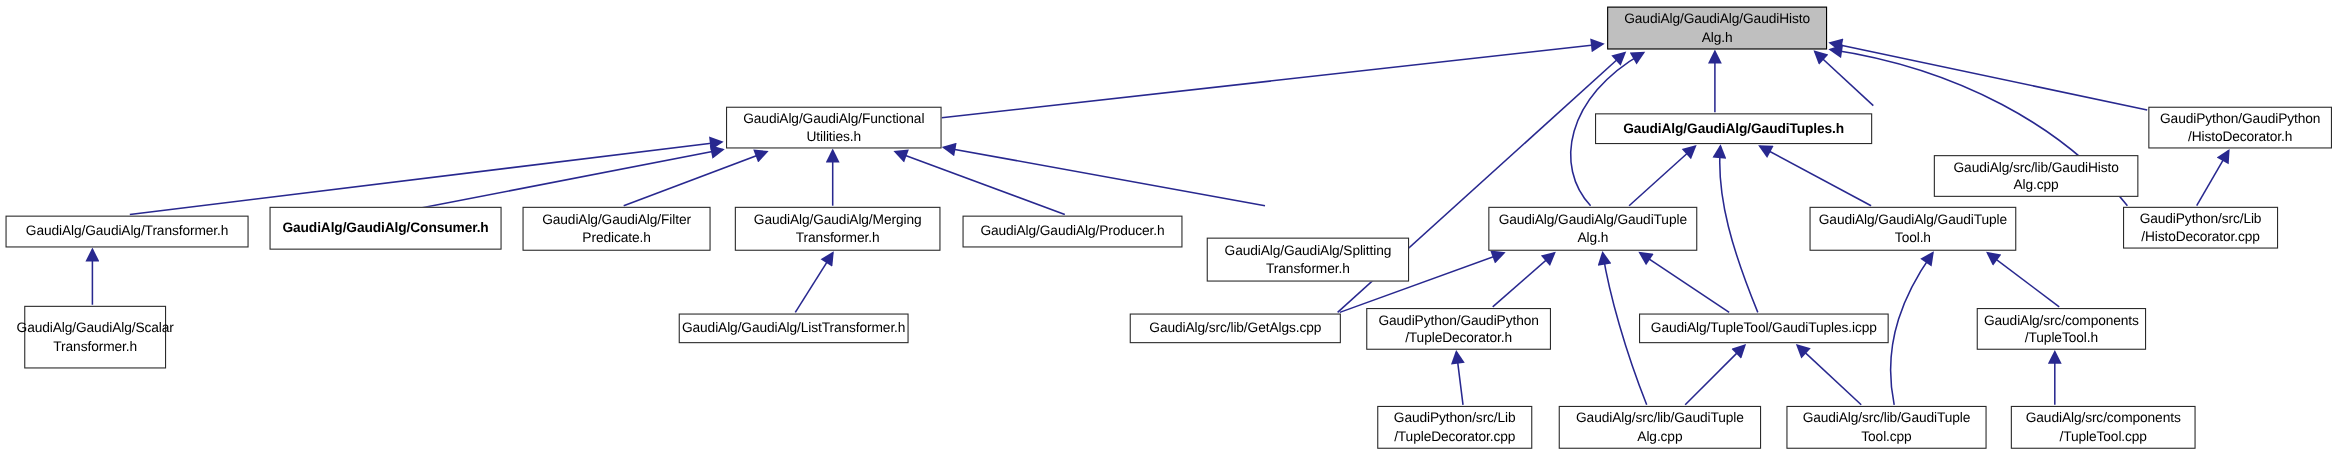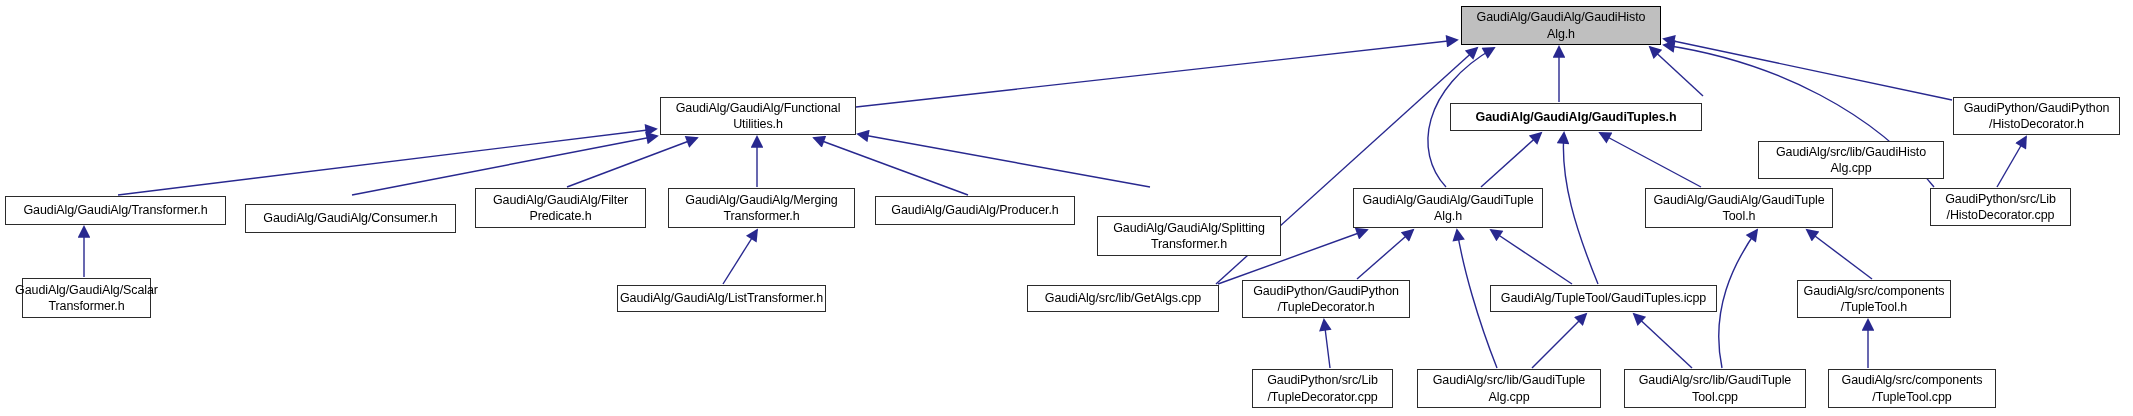--- a/index.html
+++ b/index.html
@@ -66,35 +66,35 @@
       <div class="node highlight" title="GaudiAlg/GaudiAlg/GaudiHistoAlg.h" style="left: 1461px; top: 6px; width: 200px; height: 39px;">GaudiAlg/GaudiAlg/GaudiHisto
 Alg.h</div>
       <div class="node" title="GaudiAlg/GaudiAlg/FunctionalUtilities.h" style="left: 660px; top: 97px; width: 196px; height: 38px;">GaudiAlg/GaudiAlg/Functional
 Utilities.h</div>
       <div class="node" title="GaudiAlg/GaudiAlg/GaudiTuples.h" style="left: 1450px; top: 103px; width: 252px; height: 28px; font-weight: bold;">GaudiAlg/GaudiAlg/GaudiTuples.h</div>
       <div class="node" title="GaudiAlg/src/lib/GaudiHistoAlg.cpp" style="left: 1758px; top: 97px; width: 186px; height: 38px; margin-top: 44px;">GaudiAlg/src/lib/GaudiHisto
 Alg.cpp</div>
       <div class="node" title="GaudiPython/GaudiPython/HistoDecorator.h" style="left: 1953px; top: 97px; width: 167px; height: 38px;">GaudiPython/GaudiPython
 /HistoDecorator.h</div>
       <div class="node" title="GaudiAlg/GaudiAlg/Transformer.h" style="left: 5px; top: 196px; width: 221px; height: 29px;">GaudiAlg/GaudiAlg/Transformer.h</div>
-      <div class="node" title="GaudiAlg/GaudiAlg/Consumer.h" style="left: 245px; top: 204px; width: 211px; height: 29px;">GaudiAlg/GaudiAlg/Consumer.h</div>
+      <div class="node" title="GaudiAlg/GaudiAlg/Consumer.h" style="left: 245px; top: 188px; width: 211px; height: 39px; font-weight: bold;">GaudiAlg/GaudiAlg/Consumer.h</div>
       <div class="node" title="GaudiAlg/GaudiAlg/FilterPredicate.h" style="left: 475px; top: 188px; width: 171px; height: 40px;">GaudiAlg/GaudiAlg/Filter
 Predicate.h</div>
       <div class="node" title="GaudiAlg/GaudiAlg/MergingTransformer.h" style="left: 668px; top: 188px; width: 187px; height: 40px;">GaudiAlg/GaudiAlg/Merging
 Transformer.h</div>
       <div class="node" title="GaudiAlg/GaudiAlg/Producer.h" style="left: 875px; top: 196px; width: 200px; height: 29px;">GaudiAlg/GaudiAlg/Producer.h</div>
       <div class="node" title="GaudiAlg/GaudiAlg/SplittingTransformer.h" style="left: 1097px; top: 188px; width: 184px; height: 40px; margin-top: 28px;">GaudiAlg/GaudiAlg/Splitting
 Transformer.h</div>
       <div class="node" title="GaudiAlg/GaudiAlg/GaudiTupleAlg.h" style="left: 1353px; top: 188px; width: 190px; height: 40px;">GaudiAlg/GaudiAlg/GaudiTuple
 Alg.h</div>
       <div class="node" title="GaudiAlg/GaudiAlg/GaudiTupleTool.h" style="left: 1645px; top: 188px; width: 188px; height: 40px;">GaudiAlg/GaudiAlg/GaudiTuple
 Tool.h</div>
       <div class="node" title="GaudiPython/src/Lib/HistoDecorator.cpp" style="left: 1930px; top: 188px; width: 141px; height: 38px;">GaudiPython/src/Lib
 /HistoDecorator.cpp</div>
-      <div class="node" title="GaudiAlg/GaudiAlg/ScalarTransformer.h" style="left: 22px; top: 278px; width: 129px; height: 40px;">GaudiAlg/GaudiAlg/Scalar
+      <div class="node" title="GaudiAlg/GaudiAlg/ScalarTransformer.h" style="left: 22px; top: 278px; width: 129px; height: 57px;">GaudiAlg/GaudiAlg/Scalar
 Transformer.h</div>
       <div class="node" title="GaudiAlg/GaudiAlg/ListTransformer.h" style="left: 617px; top: 285px; width: 209px; height: 27px;">GaudiAlg/GaudiAlg/ListTransformer.h</div>
       <div class="node" title="GaudiAlg/src/lib/GetAlgs.cpp" style="left: 1027px; top: 285px; width: 192px; height: 27px;">GaudiAlg/src/lib/GetAlgs.cpp</div>
       <div class="node" title="GaudiPython/GaudiPython/TupleDecorator.h" style="left: 1242px; top: 280px; width: 168px; height: 38px;">GaudiPython/GaudiPython
 /TupleDecorator.h</div>
       <div class="node" title="GaudiAlg/GaudiAlg/GaudiTuples.icpp" style="left: 1490px; top: 285px; width: 227px; height: 27px;">GaudiAlg/TupleTool/GaudiTuples.icpp</div>
       <div class="node" title="GaudiAlg/src/components/TupleTool.h" style="left: 1797px; top: 280px; width: 154px; height: 38px;">GaudiAlg/src/components
 /TupleTool.h</div>
       <div class="node" title="GaudiPython/src/Lib/TupleDecorator.cpp" style="left: 1252px; top: 369px; width: 141px; height: 39px;">GaudiPython/src/Lib
 /TupleDecorator.cpp</div>

